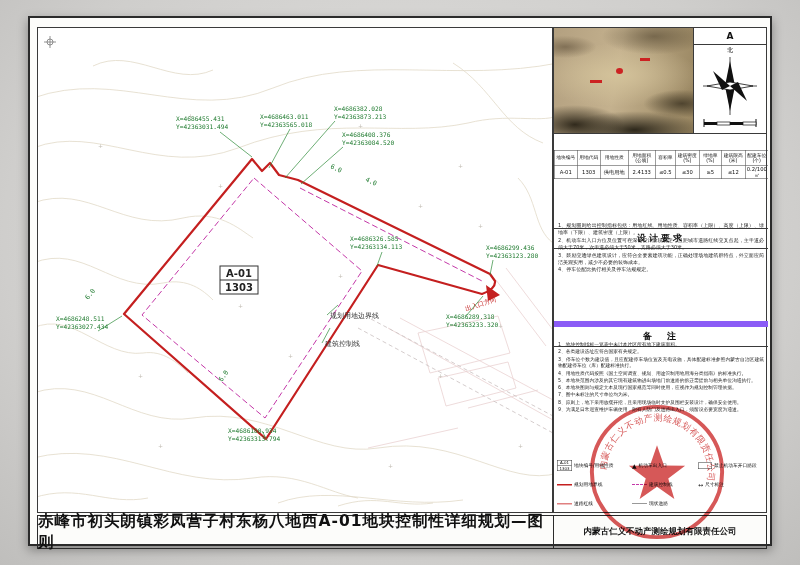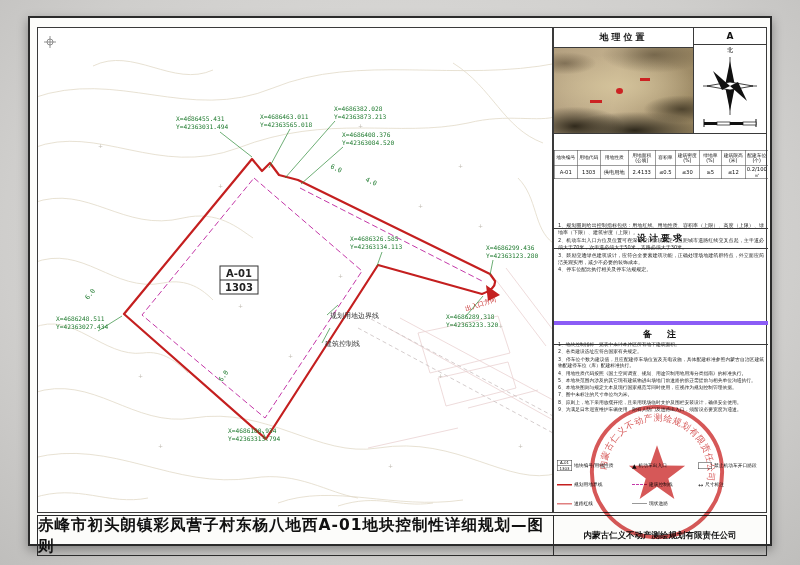--- a/index.html
+++ b/index.html
@@ -45,21 +45,21 @@
              grid-template-columns:150px 132px 146px; padding:6px 0 0 6px; align-items:center; }
   .lg-item { display:flex; align-items:center; gap:4px; font-size:9.5px; color:#111; }
   .sym { flex:0 0 auto; }
   .sym-line { width:30px; height:0; }
   .sym-box { width:28px; height:13px; border:1px solid #333; background:#fff; }
   .sym-parcel { width:30px; border:1px solid #333; text-align:center; font-size:8px; line-height:1.2; background:#fff; }
   .sym-parcel div:first-child { border-bottom:1px solid #333; }
   
   .abs { position:absolute; left:0; width:214px; }
   
-  #bottom-bar { position:absolute; left:7px; top:497px; width:730px; height:41px; display:flex; border:1px solid #2b2b2b; }
+  #bottom-bar { position:absolute; left:7px; top:497px; width:730px; height:34px; display:flex; border:1px solid #2b2b2b; }
   #bb-title { width:516px; border-right:1px solid #2b2b2b; display:flex; align-items:center; justify-content:center;
               font-size:15.5px; font-weight:bold; letter-spacing:1px; color:#111; }
   #bb-company { flex:1; display:flex; align-items:center; justify-content:center;
                 font-size:8.5px; font-weight:bold; color:#111; }
   #stamp { position:absolute; left:583px; top:398px; width:148px; height:148px; opacity:.85;
            mix-blend-mode:multiply; pointer-events:none; }
   svg text.coord { font-family:"DejaVu Sans Mono", monospace; font-size:6.2px; fill:#1e7a2e; }
   svg text.dim { font-family:"DejaVu Sans Mono", monospace; font-size:6.5px; fill:#1e7a2e; }
   svg text.anno { font-size:7px; fill:#333; }
   svg .leader { stroke:#2e8b3a; stroke-width:.7; }
@@ -197,21 +197,20 @@
           <text x="201" y="249" text-anchor="middle" font-size="10" font-weight="bold" fill="#222">A-01</text>
           <text x="201" y="263" text-anchor="middle" font-size="10" font-weight="bold" fill="#222">1303</text>
         </g>
       </svg>
     </div>
 
     <div id="side" class="panel">
 
       <div id="loc-row">
         <div id="loc-cell">
-          <div class="sec-hd">地理位置</div>
           <div id="sat">
             <div class="sat-mark" style="left:62px;top:40px;width:7px;height:6px;border-radius:50%;"></div>
             <div class="sat-mark" style="left:86px;top:30px;width:10px;height:3px;"></div>
             <div class="sat-mark" style="left:36px;top:52px;width:12px;height:3px;"></div>
           </div>
         </div>
         <div id="north-cell">
           <div class="sec-hd">A</div>
           <div style="font-size:6px;margin-top:1px;">北</div>
           <svg width="70" height="62" viewBox="0 0 70 62">
@@ -278,21 +277,21 @@
       <div class="abs sec-hd" style="top:174px;border-top:1px solid #3a3a3a;margin-top:26px;">设计要求</div>
       <div class="abs" style="top:191px;height:102px;overflow:hidden;">
         <div class="shrink txtblock">
           <div>1、规划图则给出控制指标包括：用地红线、用地性质、容积率（上限）、高度（上限）、绿地率（下限）、建筑密度（上限）。</div>
           <div>2、机动车出入口方位及位置可在深化设计阶段确定，且距城市道路红线交叉点起，主干道必须大于70米，次干道必须大于50米，支路必须大于30米。</div>
           <div>3、鼓励交通绿色建筑设计，应符合全要素建筑功能，正确处理场地建筑群特点，外立面应简洁美观实用，减少不必要的装饰成本。</div>
           <div>4、停车位配比执行相关及停车法规规定。</div>
         </div>
       </div>
 
-      <div class="abs sec-hd" style="top:293px;border-top:4px solid #8b5cf6;">备　注</div>
+      <div class="abs sec-hd" style="top:293px;border-top:6px solid #8b5cf6;">备　注</div>
       <div class="abs" style="top:310px;height:102px;overflow:hidden;">
         <div class="shrink txtblock" style="font-size:9.5px;">
           <div>1、地块控制指标一览表中未计本片区所有地下建筑面积。</div>
           <div>2、各类建设选址应符合国家有关规定。</div>
           <div>3、停车位个数为建议值，且应配建停车场位置及充电设施，具体配建标准参照内蒙古自治区建筑物配建停车位（库）配建标准执行。</div>
           <div>4、用地性质代码按照《国土空间调查、规划、用途管制用地用海分类指南》的标准执行。</div>
           <div>5、本地块范围内涉及的其它现有建筑物进出场地门前道路的拆迁需提前与相关单位沟通执行。</div>
           <div>6、本地块图则与规定文本及现行国家规范等同时使用，应视作为规划控制管理依据。</div>
           <div>7、图中未标注的尺寸单位均为米。</div>
           <div>8、原则上，地下采用放缓开挖，且采用现场临时支护及围栏安装设计，确保安全使用。</div>

